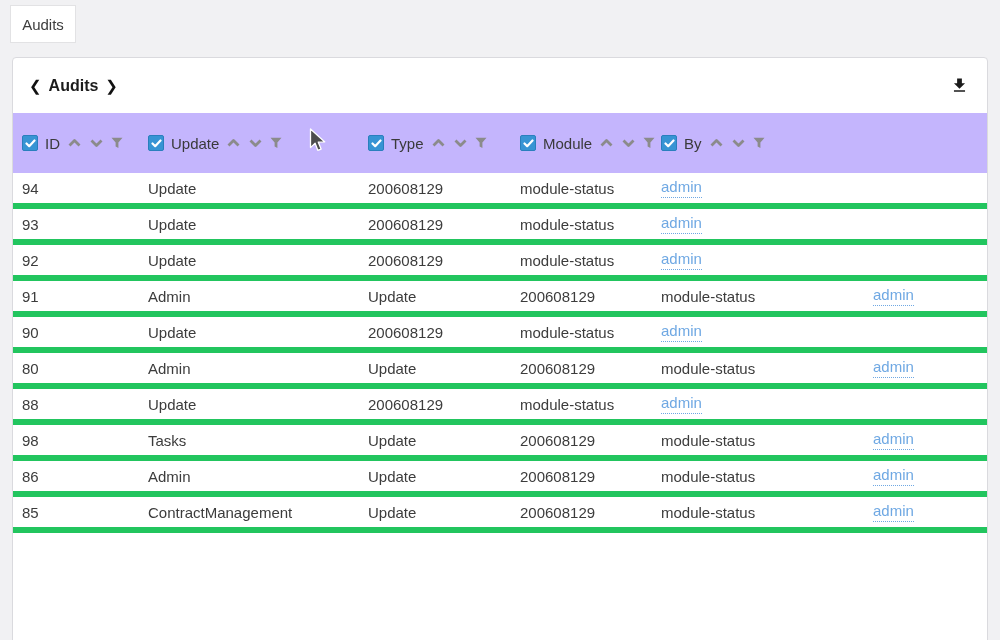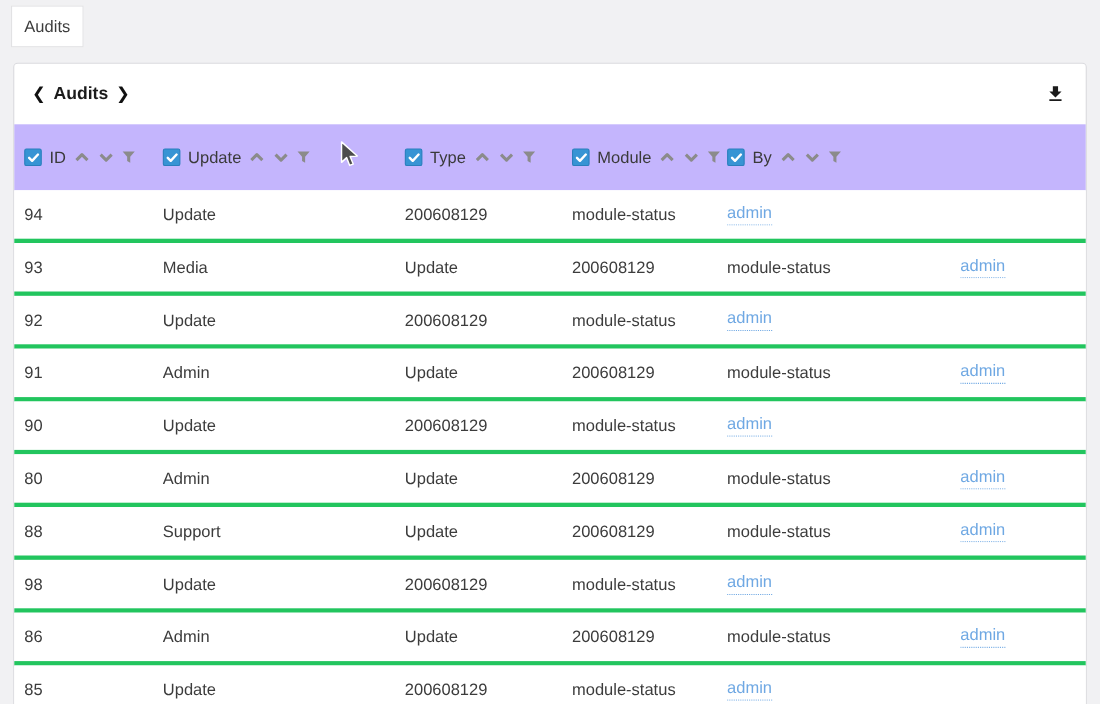--- a/index.html
+++ b/index.html
@@ -41,21 +41,21 @@
   }
   .th-cell{display:flex;align-items:center;gap:7px;min-width:0;}
   .checkbox{
     width:16px;height:16px;border-radius:2px;flex:0 0 auto;
     background:#3794d4;border:1px solid #2a7fbd;box-sizing:border-box;
     display:flex;align-items:center;justify-content:center;cursor:pointer;
   }
   .th-label{font-size:15px;color:#3a3a3a;white-space:nowrap;}
   .sort-icon,.filter-icon{display:flex;align-items:center;cursor:pointer;}
   .tbody .grid-row{
-    height:48px;align-items:center;border-bottom:4px solid #22c55e;
+    height:36px;align-items:center;border-bottom:6px solid #22c55e;
     font-size:15px;color:#3c3c3c;background:#fff;
   }
   .cell{white-space:nowrap;overflow:hidden;text-overflow:ellipsis;padding-right:8px;}
   .by-link{
     color:#6fa8e3;text-decoration:none;border-bottom:1px dotted #6fa8e3;
     padding-bottom:1px;cursor:pointer;display:inline-block;line-height:1.2;
   }
   
   .mouse-cursor{position:absolute;left:309px;top:128px;pointer-events:none;z-index:50;}
 </style>
@@ -212,21 +212,20 @@
     <div class="cell">Update</div>
     <div class="cell">200608129</div>
     <div class="cell">module-status</div>
     <div class="cell">
       <a class="by-link">admin</a>
     </div>
   </div>
 
   <div class="grid-row">
     <div class="cell">93</div>
-    <div class="cell">Media</div>
     <div class="cell">Update</div>
     <div class="cell">200608129</div>
     <div class="cell">module-status</div>
     <div class="cell">
       <a class="by-link">admin</a>
     </div>
   </div>
 
   <div class="grid-row">
     <div class="cell">92</div>
@@ -265,31 +264,31 @@
     <div class="cell">Update</div>
     <div class="cell">200608129</div>
     <div class="cell">module-status</div>
     <div class="cell">
       <a class="by-link">admin</a>
     </div>
   </div>
 
   <div class="grid-row">
     <div class="cell">88</div>
-    <div class="cell">Support</div>
     <div class="cell">Update</div>
     <div class="cell">200608129</div>
     <div class="cell">module-status</div>
     <div class="cell">
       <a class="by-link">admin</a>
     </div>
   </div>
 
   <div class="grid-row">
     <div class="cell">98</div>
+    <div class="cell">Tasks</div>
     <div class="cell">Update</div>
     <div class="cell">200608129</div>
     <div class="cell">module-status</div>
     <div class="cell">
       <a class="by-link">admin</a>
     </div>
   </div>
 
   <div class="grid-row">
     <div class="cell">86</div>
@@ -297,20 +296,21 @@
     <div class="cell">Update</div>
     <div class="cell">200608129</div>
     <div class="cell">module-status</div>
     <div class="cell">
       <a class="by-link">admin</a>
     </div>
   </div>
 
   <div class="grid-row">
     <div class="cell">85</div>
+    <div class="cell">ContractManagement</div>
     <div class="cell">Update</div>
     <div class="cell">200608129</div>
     <div class="cell">module-status</div>
     <div class="cell">
       <a class="by-link">admin</a>
     </div>
   </div>
 </div>
 
 </div>

